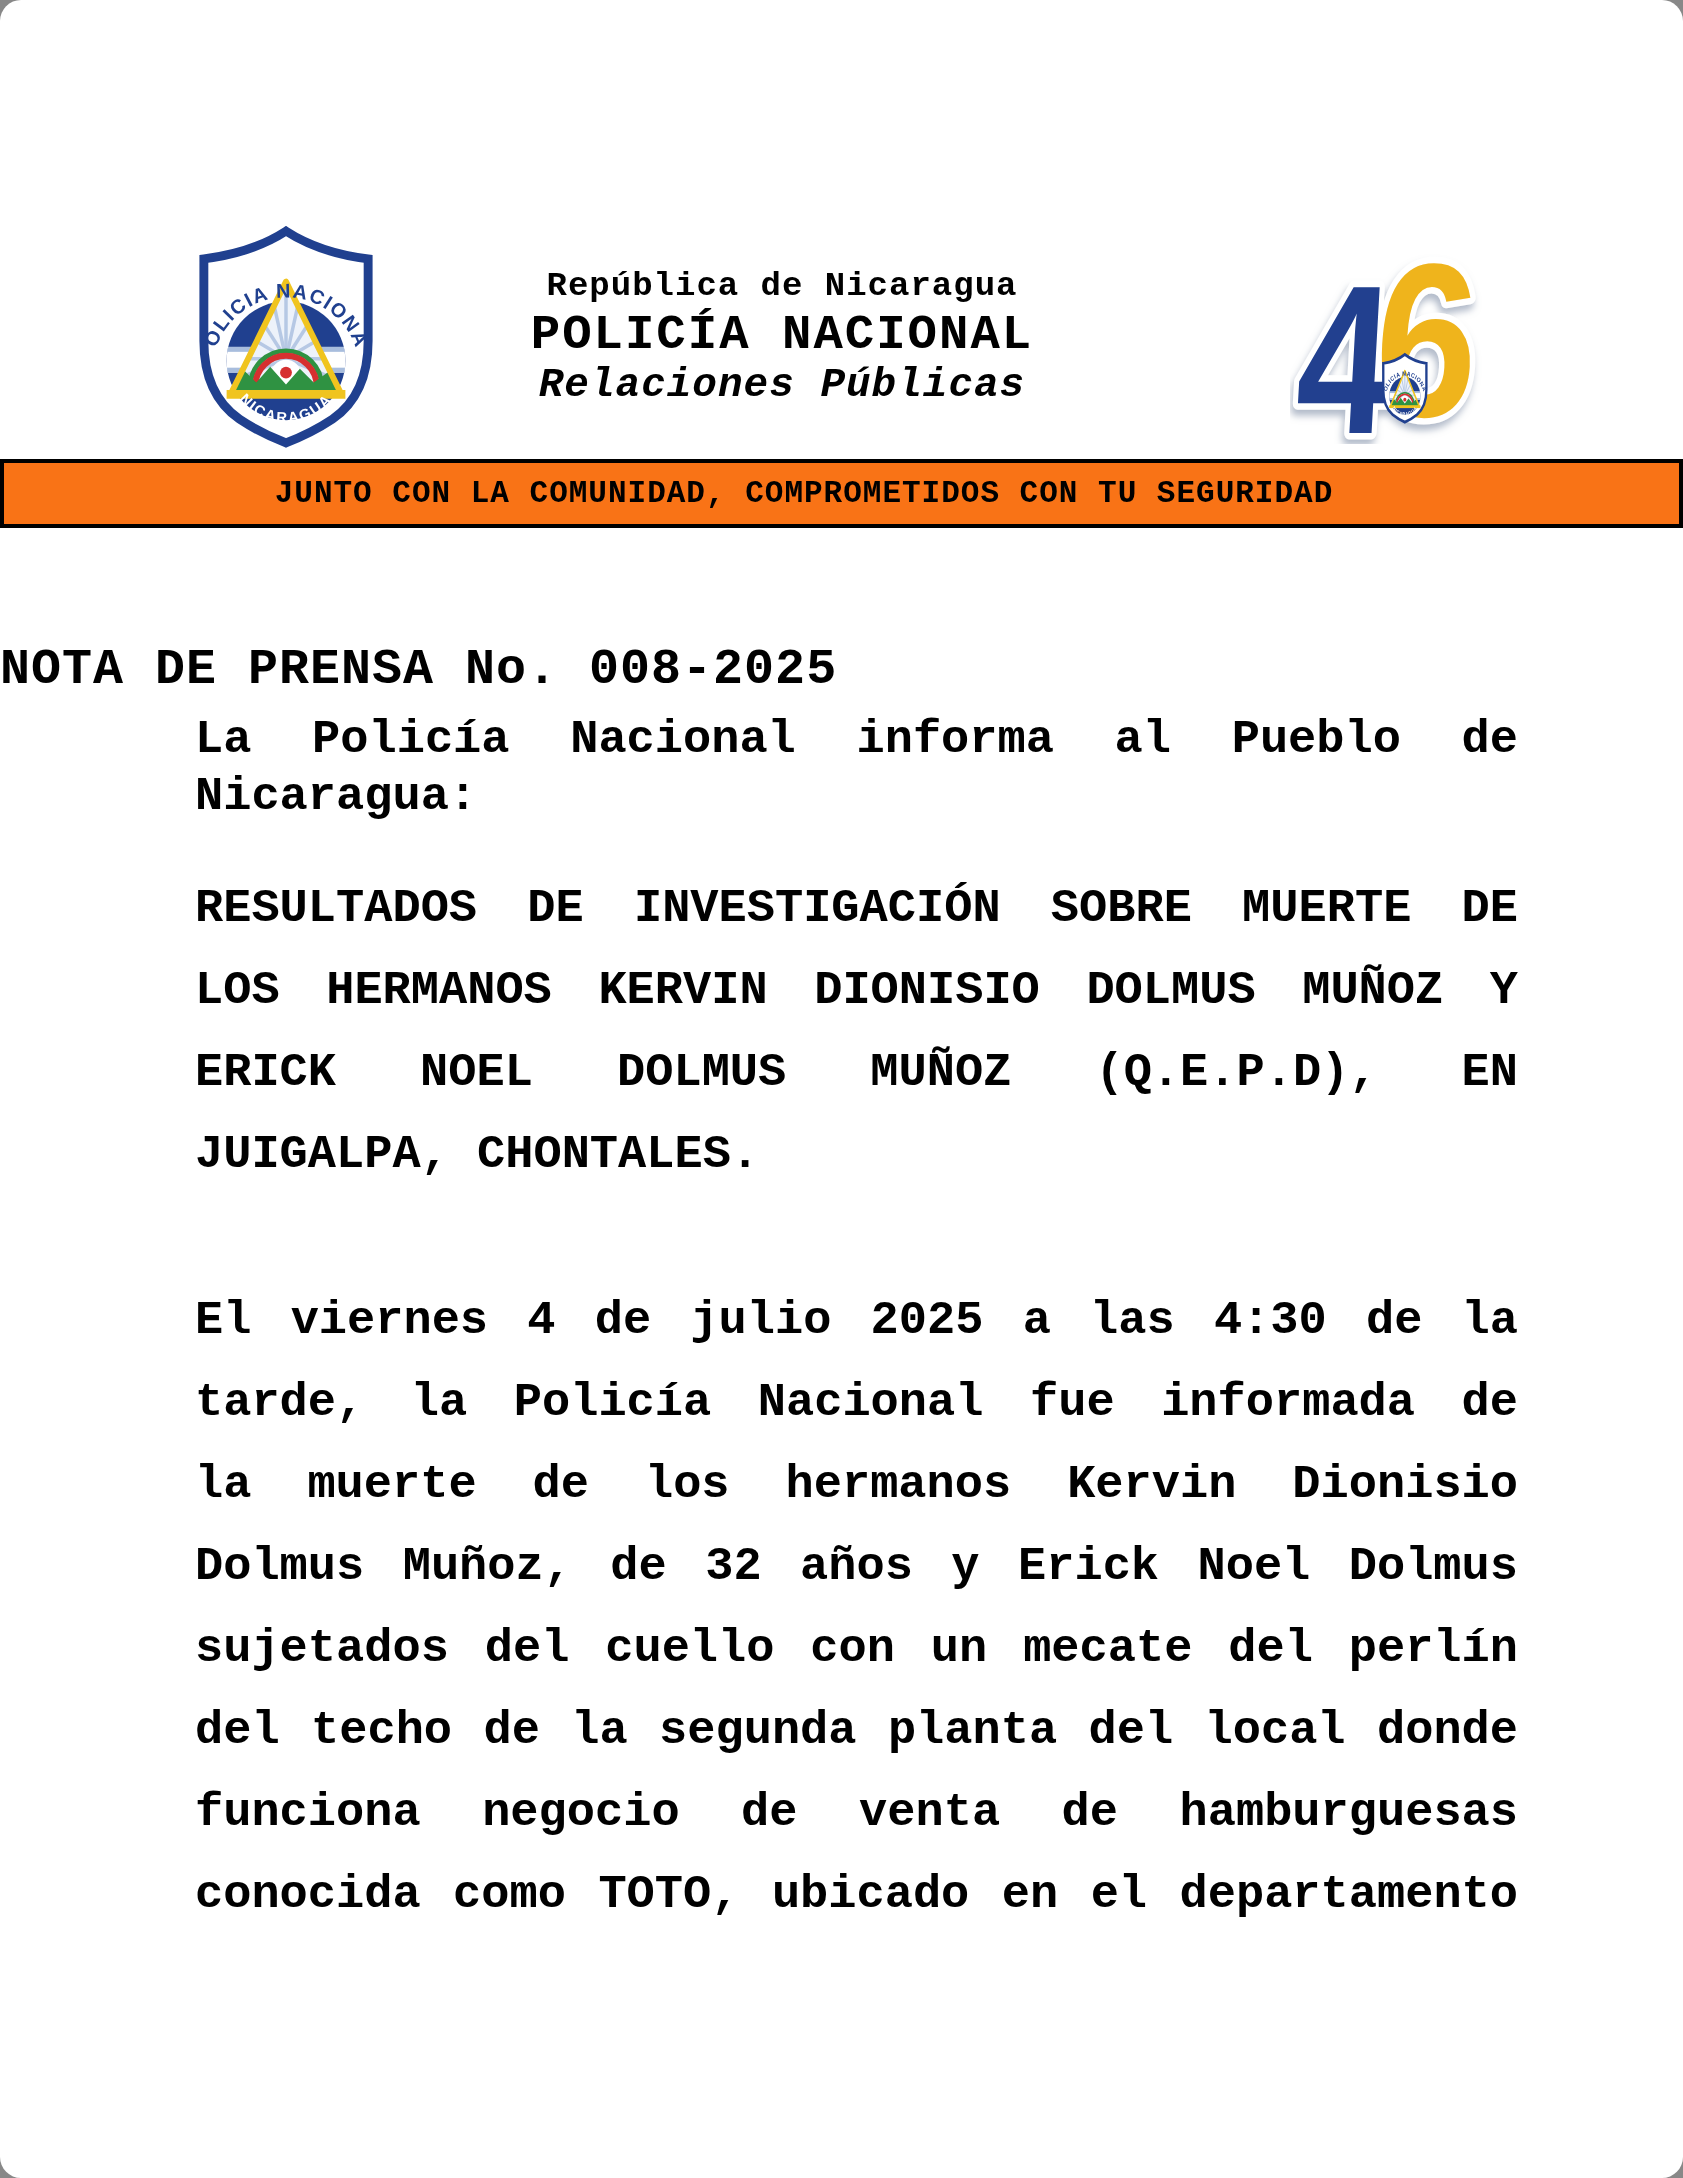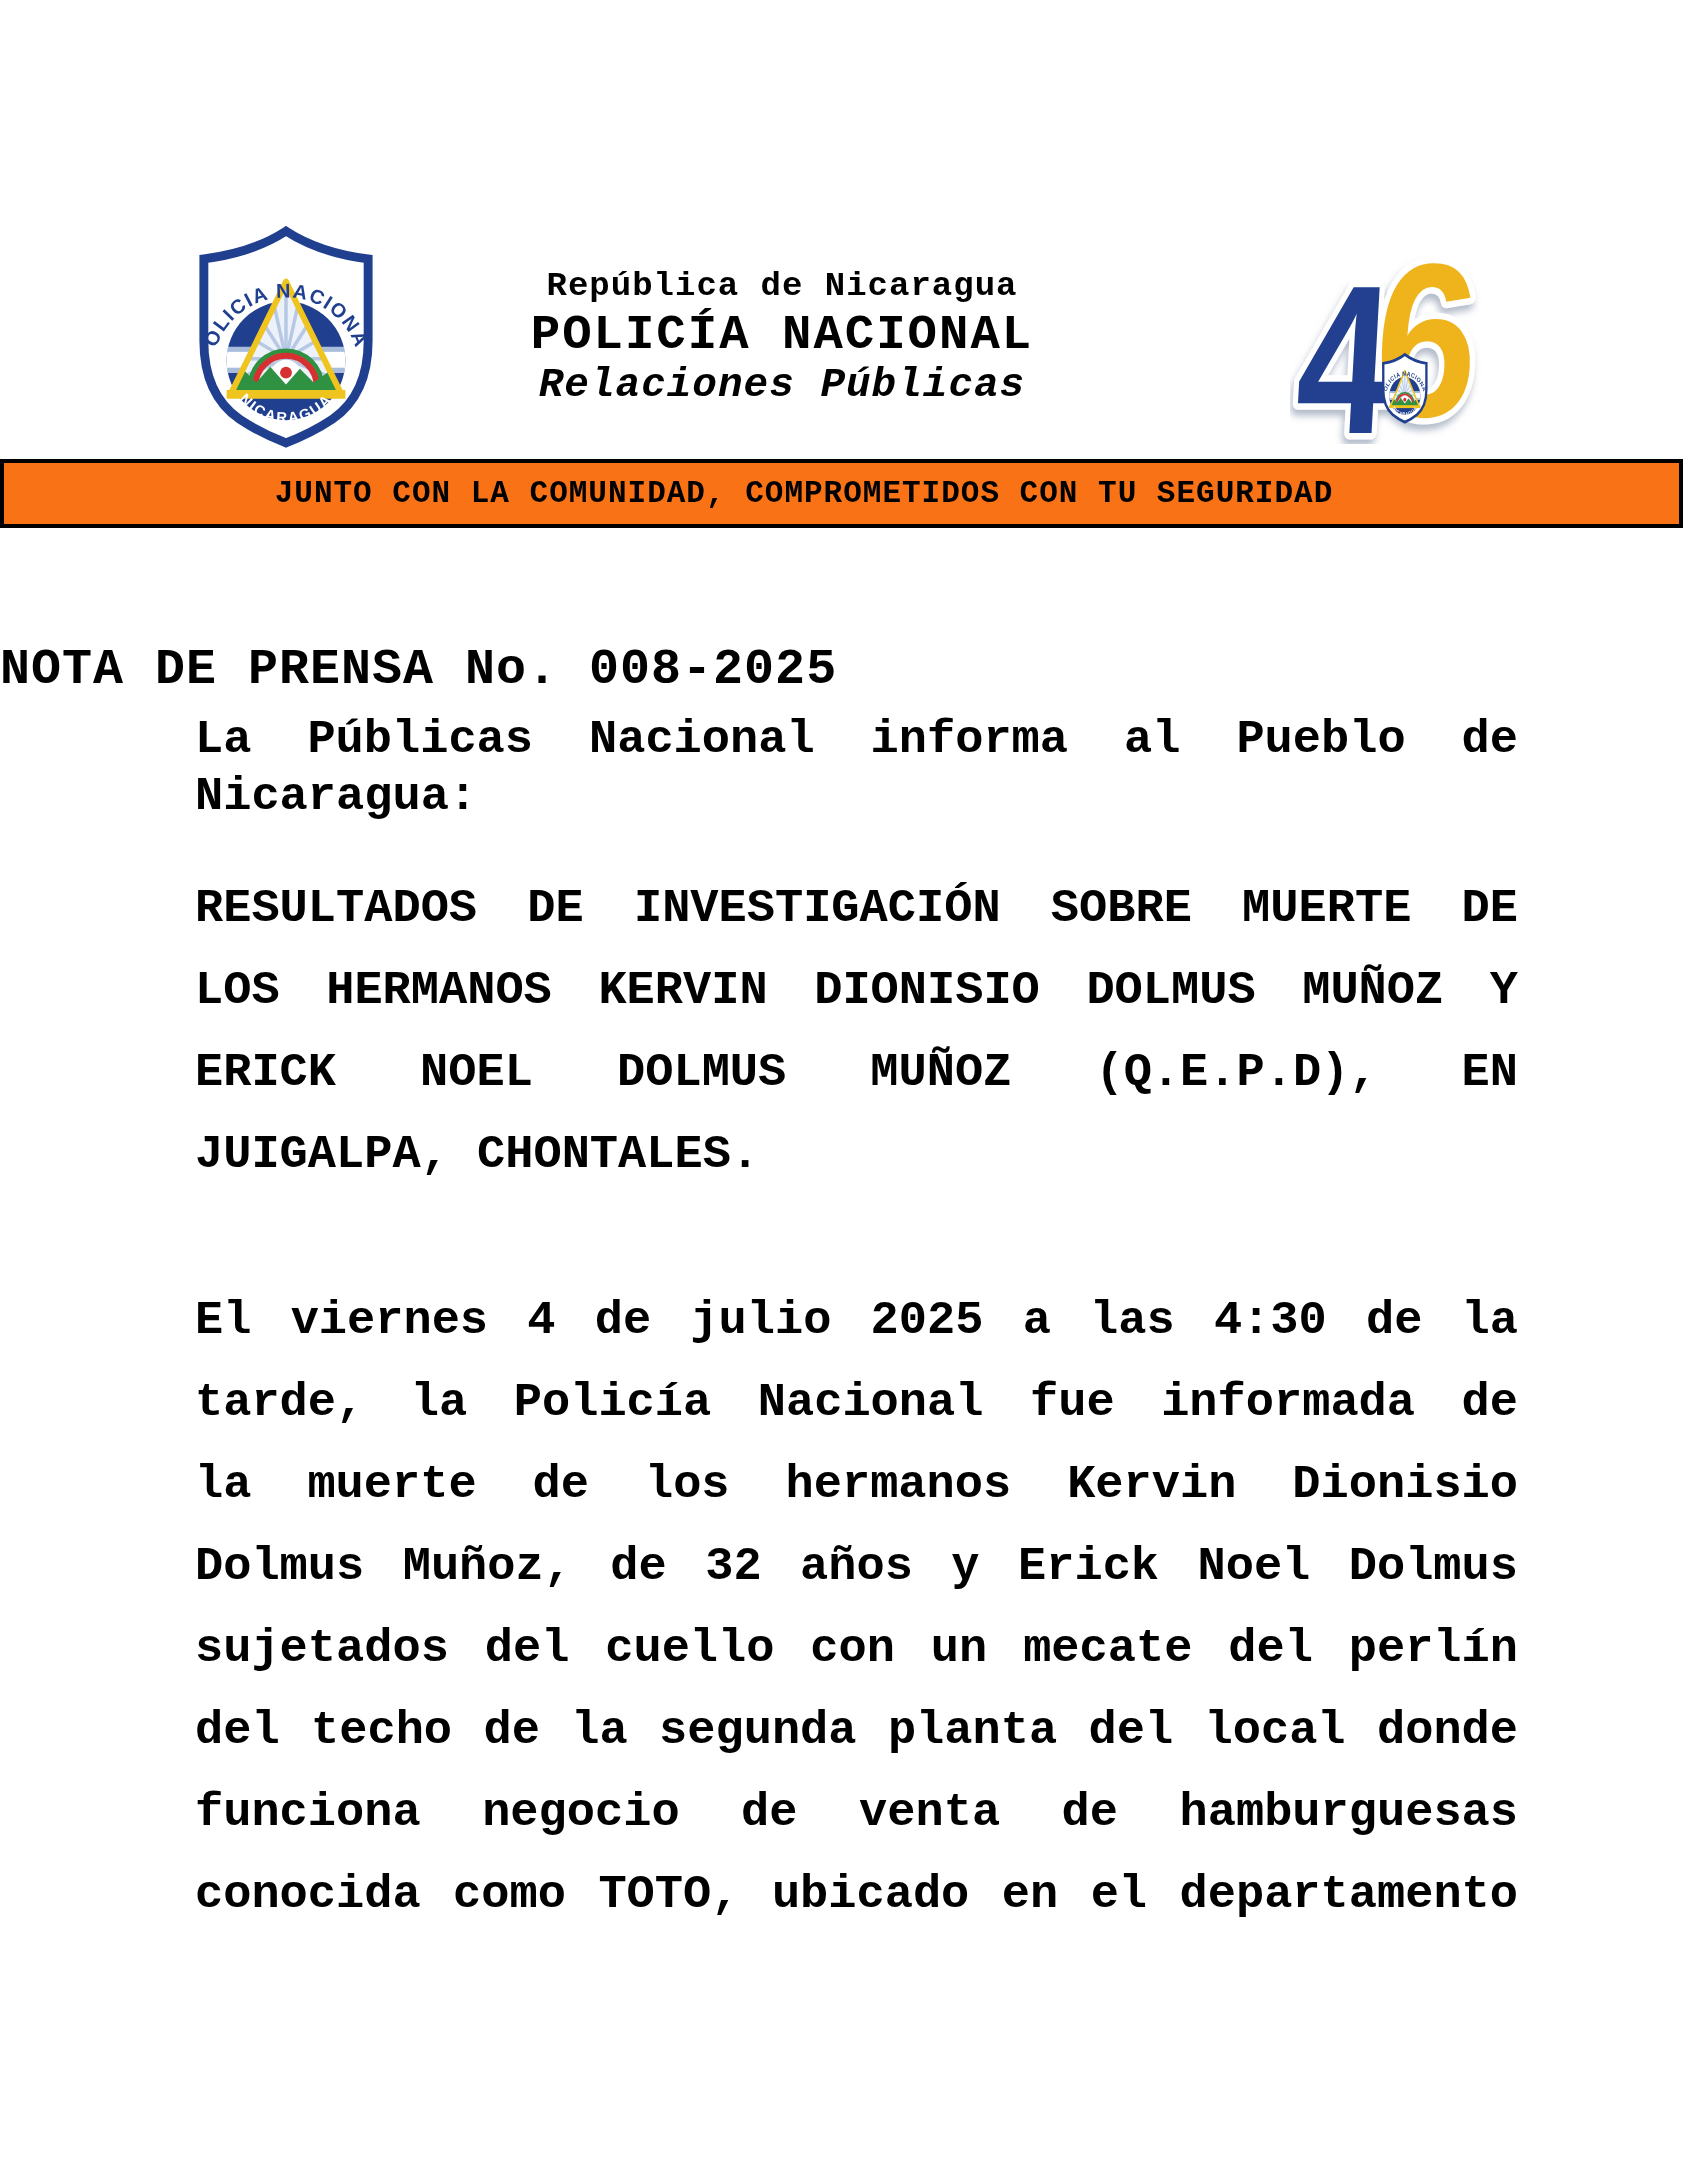--- a/index.html
+++ b/index.html
@@ -3,20 +3,21 @@
 <meta charset="utf-8">
 <style>
   html,body{margin:0;padding:0;background:#888;}
   .page{
     position:relative;
     width:1683px;height:2178px;
     background:#ffffff;
     overflow:hidden;
     font-family:"Liberation Mono","DejaVu Sans Mono",monospace;
     color:#000;
+    border-radius:21px;
   }
   
   .badge-defs{position:absolute;width:0;height:0;overflow:hidden;}
   .left-badge{position:absolute;left:191px;top:226px;width:190px;height:222px;}
   .center-head{
     position:absolute;left:366px;top:265px;width:832px;
     text-align:center;font-weight:bold;
   }
   .center-head .h1{font-size:34px;line-height:42px;letter-spacing:1px;}
   .center-head .h2{font-size:49px;line-height:56px;letter-spacing:2px;}
@@ -142,21 +143,21 @@
   </svg>
 
   <div class="banner">
     <span>JUNTO CON LA COMUNIDAD, COMPROMETIDOS CON TU SEGURIDAD</span>
   </div>
 
   <div class="doc-title">NOTA DE PRENSA No. 008-2025</div>
 
   <div class="body-col">
       <div class="para single">
-        <div class="line stretch">La Públicas Nacional informa al Pueblo de</div>
+        <div class="line stretch">La Policía Nacional informa al Pueblo de</div>
         <div class="line">Nicaragua:</div>
       </div>
       <div class="para double">
         <div class="line stretch">RESULTADOS DE INVESTIGACIÓN SOBRE MUERTE DE</div>
         <div class="line stretch">LOS HERMANOS KERVIN DIONISIO DOLMUS MUÑOZ Y</div>
         <div class="line stretch">ERICK NOEL DOLMUS MUÑOZ (Q.E.P.D), EN</div>
         <div class="line">JUIGALPA, CHONTALES.</div>
       </div>
       <div class="para double">
         <div class="line stretch">El viernes 4 de julio 2025 a las 4:30 de la</div>

